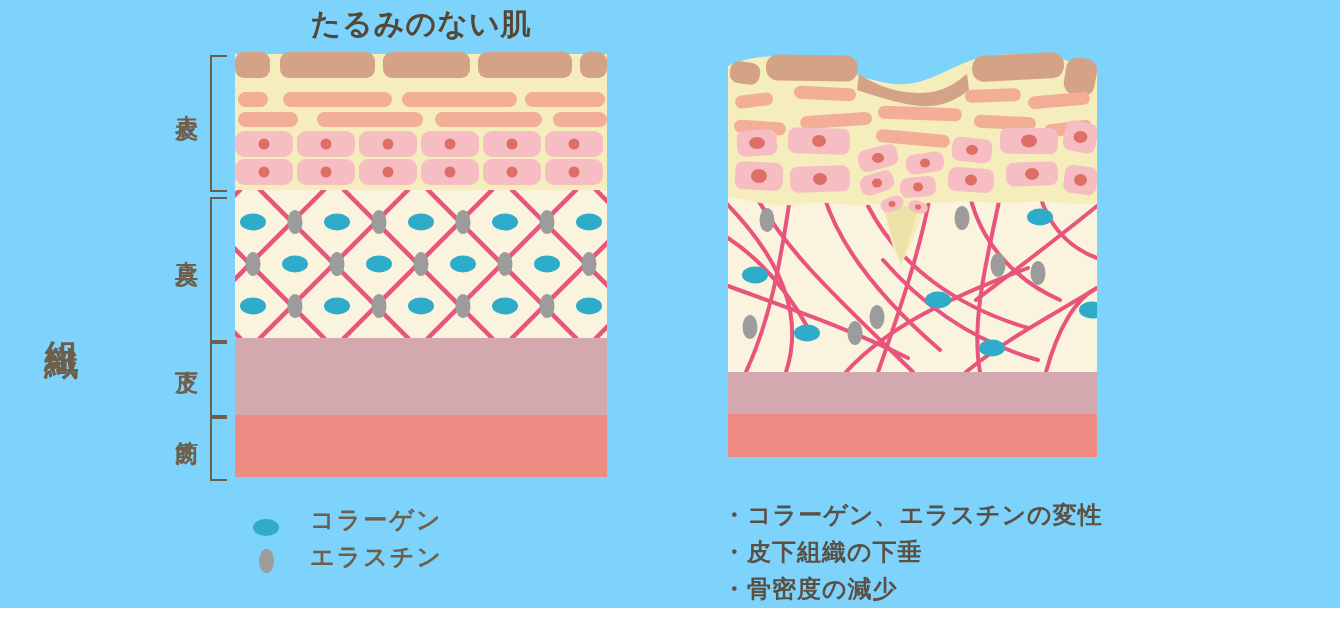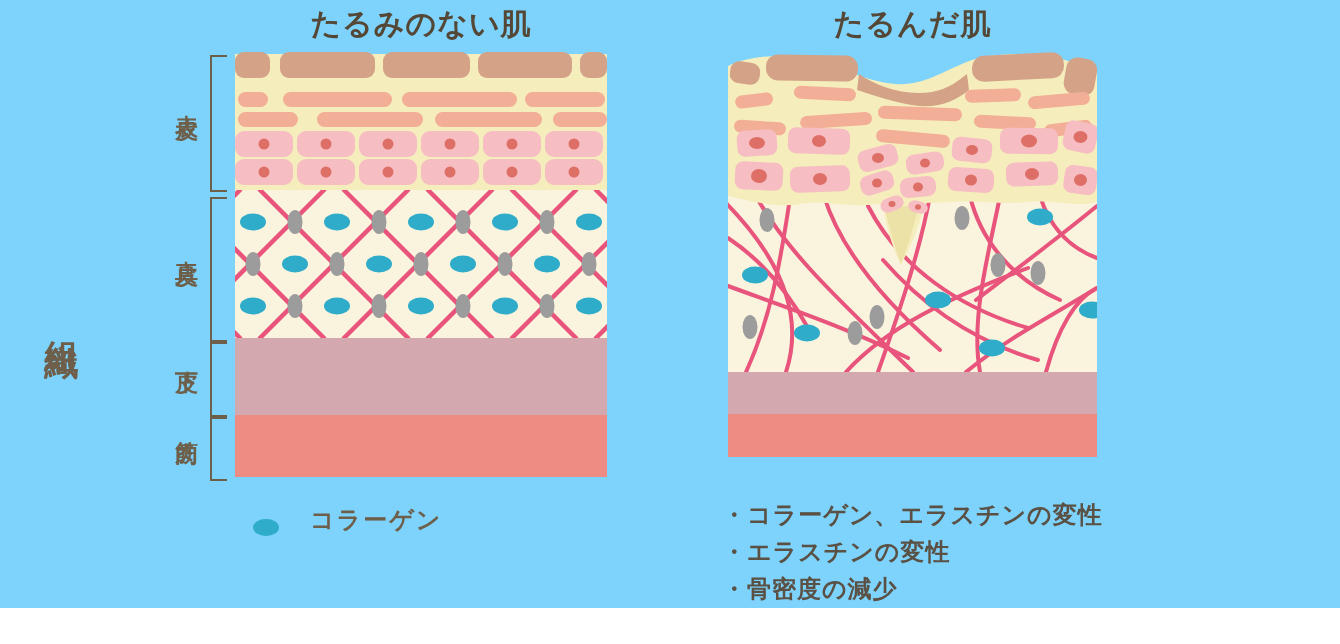--- a/index.html
+++ b/index.html
@@ -35,21 +35,20 @@
   .sw-fibro{width:46px;height:5px;border-radius:3px;background:var(--fiber);}
   #causes{position:absolute;left:722px;top:498px;}
   .cause-line{height:37px;line-height:37px;font-size:24px;font-weight:600;color:var(--list_text);letter-spacing:1px;}
 </style>
 </head>
 <body>
 
 <div id="stage">
 
   <div class="title" id="title-left">たるみのない肌</div>
-  <div class="title" id="title-right">たるんだ肌</div>
 
   <div class="vlabel" id="tissue-label">組織</div>
 
   <div class="bracket" style="top:55px;height:133px;"></div>
   <div class="bracket" style="top:197px;height:141px;"></div>
   <div class="bracket" style="top:342px;height:71px;"></div>
   <div class="bracket" style="top:417px;height:60px;"></div>
 
   <div class="vlabel layer-label" style="top:96px;">表皮</div>
   <div class="vlabel layer-label" style="top:242px;">真皮</div>
@@ -239,21 +238,27 @@
       </svg>
   </div>
 
   <div id="legend">
     <div class="legend-row">
       <div class="swatch-box">
           <div class="sw-collagen"></div>
         </div>
       <div class="legend-label">コラーゲン</div>
     </div>
+    <div class="legend-row">
+      <div class="swatch-box">
+          <div class="sw-elastin"></div>
+        </div>
+      <div class="legend-label">エラスチン</div>
+    </div>
   </div>
 
   <div id="causes">
     <div class="cause-line">・コラーゲン、エラスチンの変性</div>
-    <div class="cause-line">・エラスチンの変性</div>
+    <div class="cause-line">・皮下組織の下垂</div>
     <div class="cause-line">・骨密度の減少</div>
   </div>
 
 </div>
 
 </body></html>

